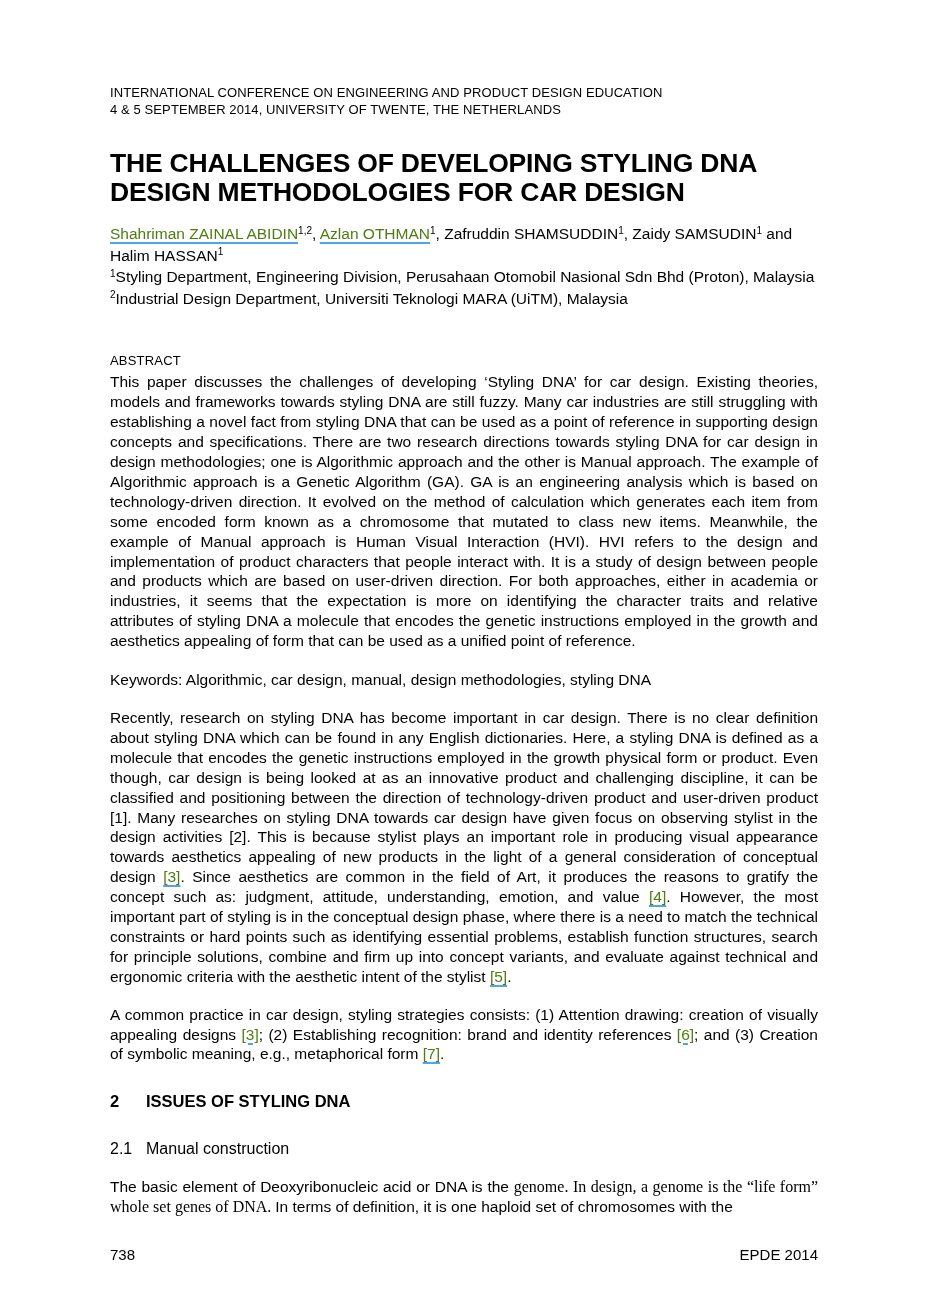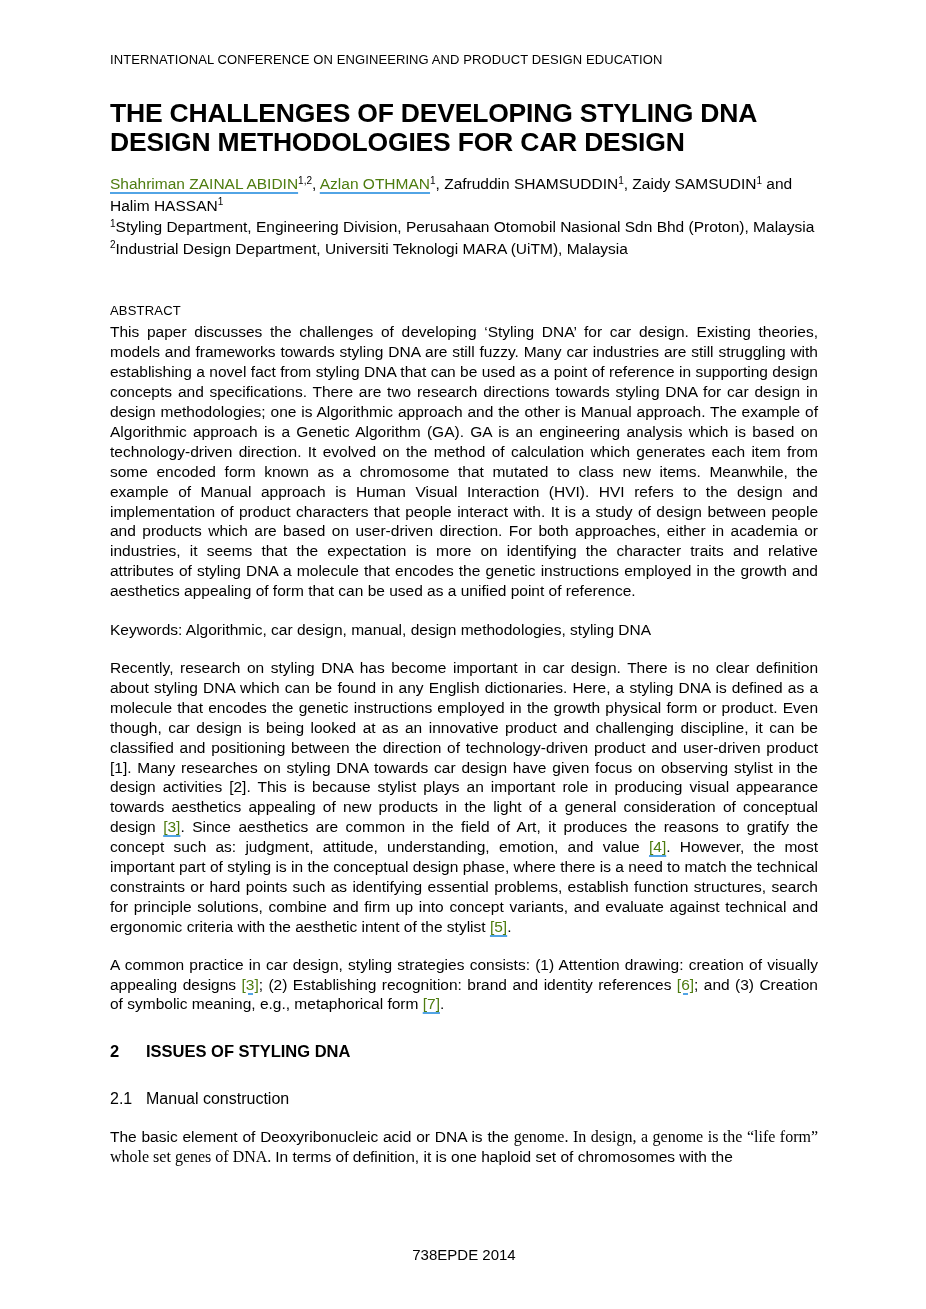--- a/index.html
+++ b/index.html
@@ -11,21 +11,21 @@
     overflow: hidden;
     font-family: "Liberation Sans", sans-serif;
     color: #000000;
     -webkit-font-smoothing: antialiased;
   }
   .page {
     position: absolute;
     top: 0; left: 0;
     width: 926px;
     height: 1309px;
-    padding: 51px 108px 0 110px;
+    padding: 84px 108px 0 110px;
   }
   .content { width: 708px; }
 
   .header-block { font-size: 13px; line-height: 17px; letter-spacing: 0.1px; }
 
   .paper-title {
     margin-top: 31px;
     font-size: 26.5px;
     font-weight: bold;
     line-height: 28.5px;
@@ -87,33 +87,34 @@
     font-family: "Liberation Serif", serif;
     font-size: 16px;
   }
 
   .footer {
     position: absolute;
     top: 1245px;
     left: 110px;
     width: 708px;
     display: flex;
-    justify-content: center;
+    justify-content: space-between;
     font-size: 15px;
     line-height: 19px;
   }
 </style>
 </head>
 <body>
 
 <div class="page">
   <div class="content">
 
     <div class="header-block">
       <div>INTERNATIONAL CONFERENCE ON ENGINEERING AND PRODUCT DESIGN EDUCATION</div>
+      <div>4 &amp; 5 SEPTEMBER 2014, UNIVERSITY OF TWENTE, THE NETHERLANDS</div>
     </div>
 
     <h1 class="paper-title">
       <div>THE CHALLENGES OF DEVELOPING STYLING DNA</div>
       <div>DESIGN METHODOLOGIES FOR CAR DESIGN</div>
     </h1>
 
     <div class="authors-block"><span class="seg-link">Shahriman ZAINAL ABIDIN</span><span class="seg-sup">1,2</span><span class="seg-plain">, </span><span class="seg-link">Azlan OTHMAN</span><span class="seg-sup">1</span><span class="seg-plain">, Zafruddin SHAMSUDDIN</span><span class="seg-sup">1</span><span class="seg-plain">, Zaidy SAMSUDIN</span><span class="seg-sup">1</span><span class="seg-plain"> and Halim HASSAN</span><span class="seg-sup">1</span></div>
 
     <div class="affiliations-block">

